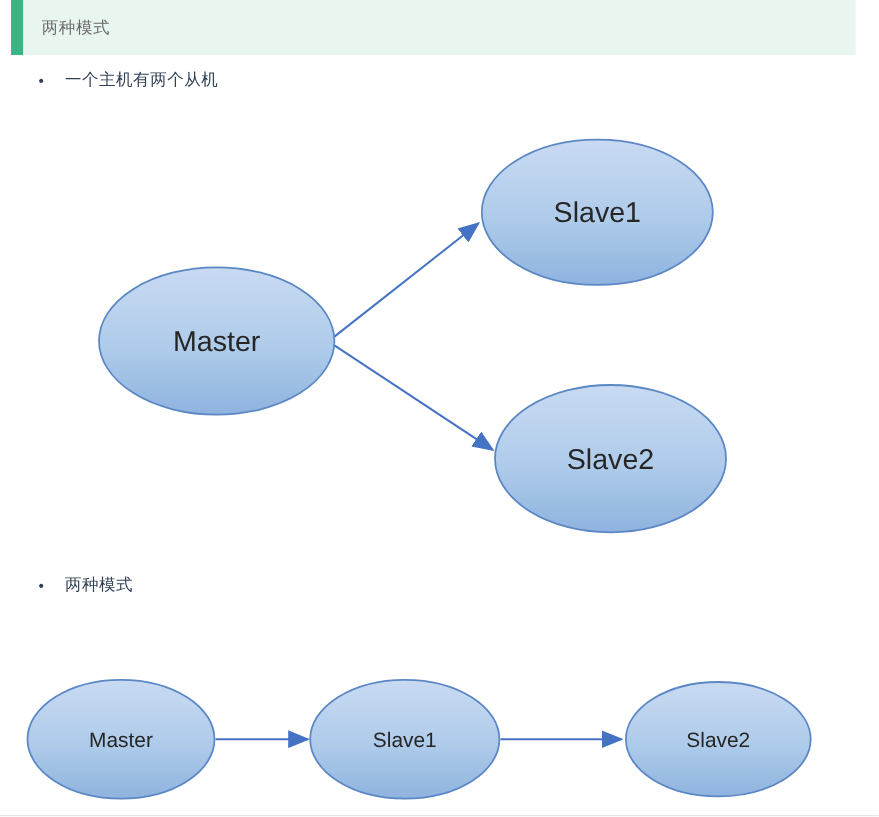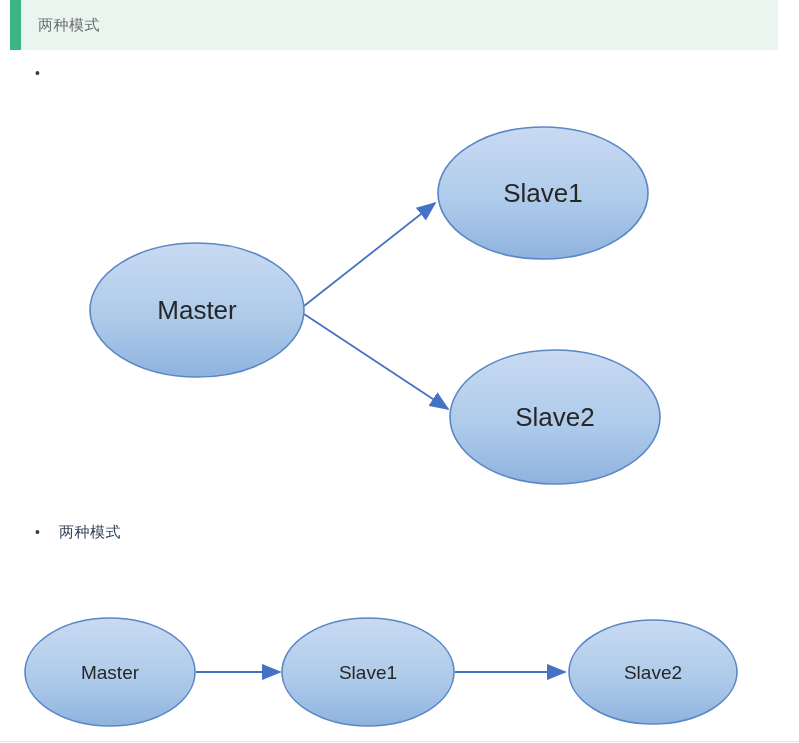--- a/index.html
+++ b/index.html
@@ -39,20 +39,21 @@
 </style>
 </head>
 <body>
 
 <div class="callout-header" style="background: rgb(233, 246, 240); border-left-color: rgb(59, 181, 131);">
   <span class="callout-title" style="color: rgb(107, 107, 107);">两种模式</span>
 </div>
 
 <div class="bullet" id="bullet-1" style="color: rgb(46, 63, 84);">
   <span class="dot">•</span>
+  <span class="bullet-text">一个主机有两个从机</span>
 </div>
 
 <svg class="diagram" id="diagram-0" viewBox="0 100 799 405">
     <defs>
       <linearGradient id="grad0" x1="0" y1="0" x2="0" y2="1">
         <stop offset="0" stop-color="#c9daf2"></stop>
         <stop offset="0.55" stop-color="#aecbea"></stop>
         <stop offset="1" stop-color="#8fb3df"></stop>
       </linearGradient>
       <marker id="arrow0" markerWidth="11" markerHeight="9" refX="10" refY="4.5" orient="auto">

